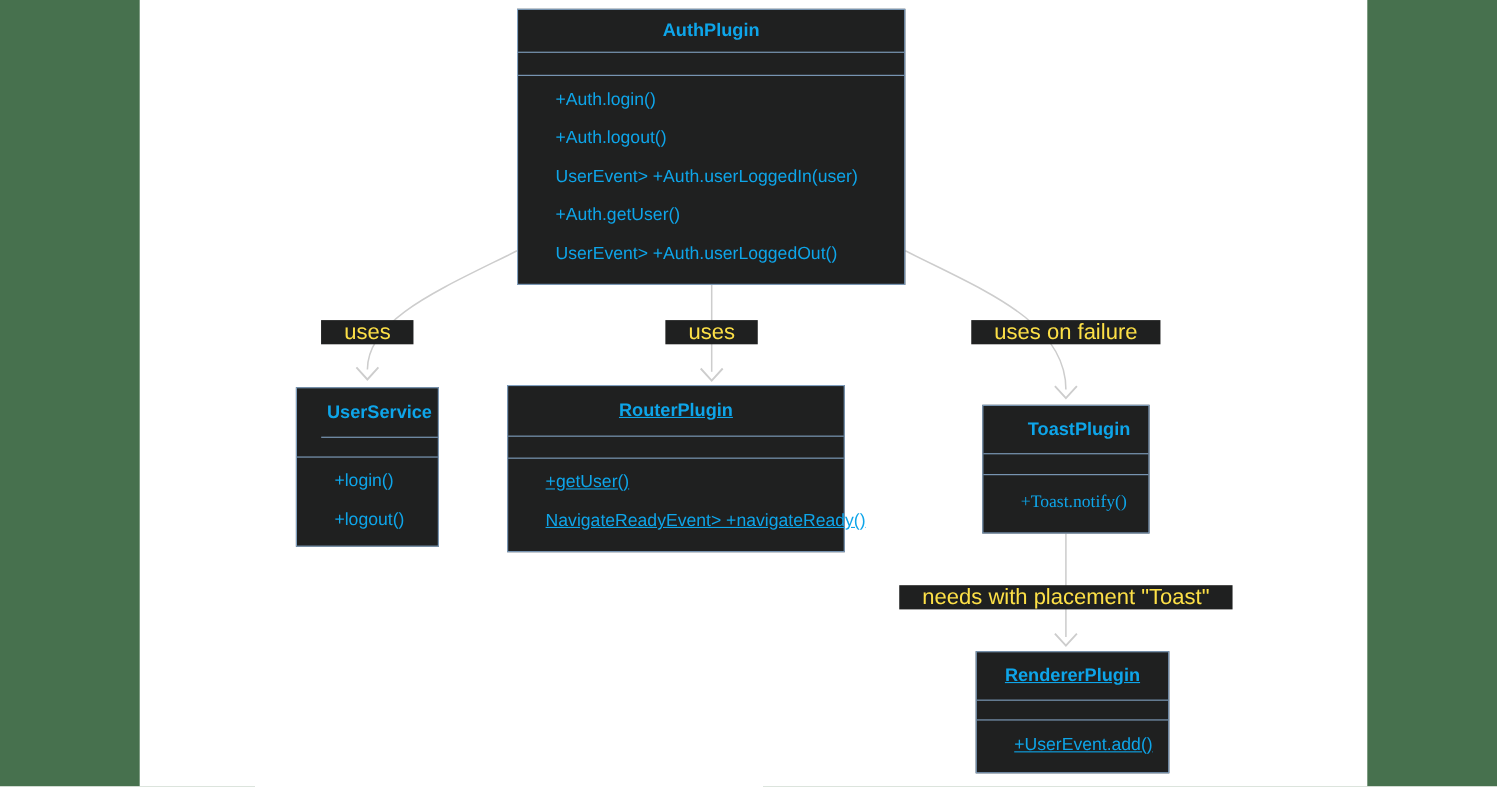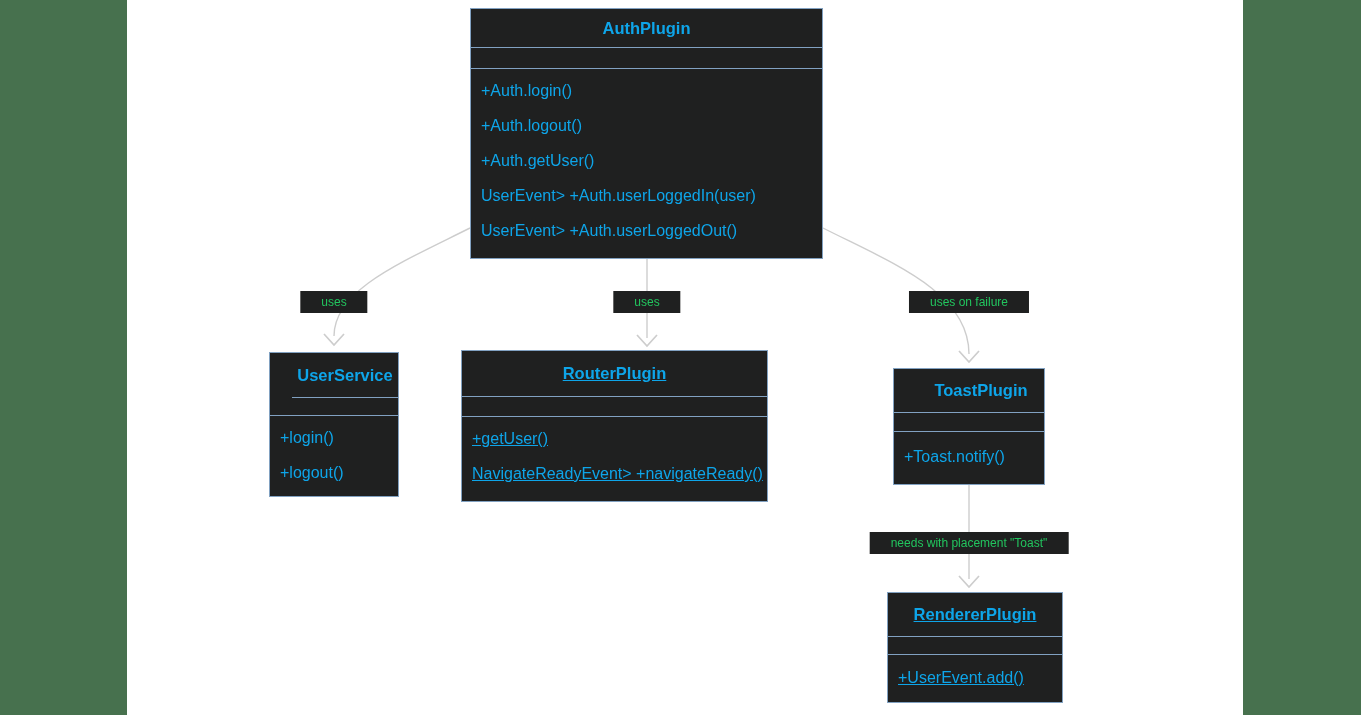--- a/index.html
+++ b/index.html
@@ -43,20 +43,21 @@
     font-weight: bold;
     font-size: 16.5px;
     border-bottom: 1px solid #81a1c1;
   }
   .cls-attrs {
     border-bottom: 1px solid #81a1c1;
   }
   .cls-methods {
     padding: 4px 8px 0 10px;
     font-size: 16px;
+    margin-left: 24px;
   }
   .cls-methods .m {
     line-height: 35px;
     white-space: nowrap;
   }
 
   
   .cls-auth     { left: 343px; top: 8px;   width: 353px; height: 251px; }
   .cls-auth     .cls-title { height: 39px; }
   .cls-auth     .cls-attrs { height: 21px; }
@@ -65,33 +66,33 @@
   .cls-user     .cls-title { height: 45px; margin-left: 22px; }
   .cls-user     .cls-attrs { height: 18px; }
 
   .cls-router   { left: 334px; top: 350px; width: 307px; height: 152px; text-decoration: underline; }
   .cls-router   .cls-title { height: 46px; }
   .cls-router   .cls-attrs { height: 20px; }
 
   .cls-toast    { left: 766px; top: 368px; width: 152px; height: 117px; }
   .cls-toast    .cls-title { height: 44px; padding-left: 24px; }
   .cls-toast    .cls-attrs { height: 19px; }
-  .cls-toast    .cls-methods .m { line-height: 42px; }
+  .cls-toast    .cls-methods .m { line-height: 42px; font-family: Liberation Serif, serif; }
 
   .cls-renderer { left: 760px; top: 592px; width: 176px; height: 111px; text-decoration: underline; }
   .cls-renderer .cls-title { height: 44px; }
   .cls-renderer .cls-attrs { height: 18px; }
   .cls-renderer .cls-methods .m { line-height: 38px; }
 
   .edge-label {
     position: absolute;
     transform: translate(-50%, -50%);
     background: #1f2020;
-    color: #22c55e;
-    font-size: 12px;
+    color: #fde047;
+    font-size: 20px;
     line-height: 22px;
     padding: 0 21px;
     white-space: nowrap;
   }
   .lbl-uses-user  { left: 207px; top: 302px; }
   .lbl-uses-router{ left: 520px; top: 302px; }
   .lbl-uses-toast { left: 842px; top: 302px; }
   .lbl-needs      { left: 842px; top: 543px; }
 </style>
 </head>
@@ -114,22 +115,22 @@
       <path d="M842,485 L842,579"></path>
       <polyline points="832,576 842,587 852,576"></polyline>
     </svg>
 
     <div class="uml-class cls-auth">
       <div class="cls-title">AuthPlugin</div>
       <div class="cls-attrs"></div>
       <div class="cls-methods">
         <div class="m">+Auth.login()</div>
         <div class="m">+Auth.logout()</div>
+        <div class="m">UserEvent&gt; +Auth.userLoggedIn(user)</div>
         <div class="m">+Auth.getUser()</div>
-        <div class="m">UserEvent&gt; +Auth.userLoggedIn(user)</div>
         <div class="m">UserEvent&gt; +Auth.userLoggedOut()</div>
       </div>
     </div>
 
     <div class="uml-class cls-user">
       <div class="cls-title">UserService</div>
       <div class="cls-attrs"></div>
       <div class="cls-methods">
         <div class="m">+login()</div>
         <div class="m">+logout()</div>

